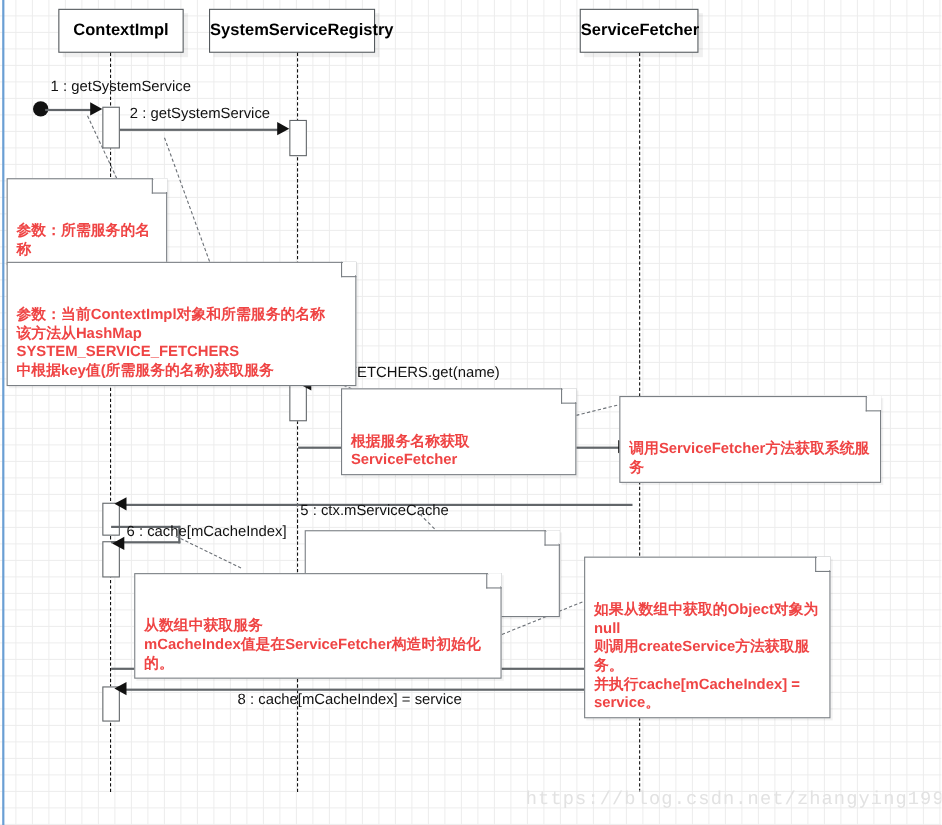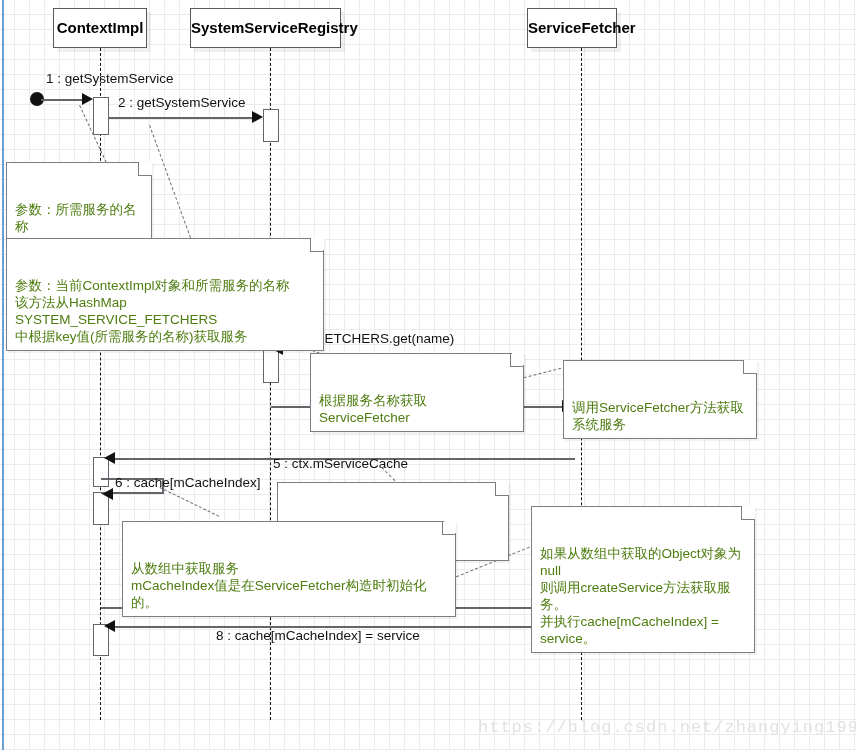--- a/index.html
+++ b/index.html
@@ -97,26 +97,27 @@
     border: 2px solid #62666a;
     border-left: none;
     background: transparent;
   }
   
   .note {
     position: absolute;
     box-sizing: border-box;
     border: 1.5px solid #7a7f84;
     background: #ffffff;
-    color: #4d7c0f;
+    color: #ef4444;
     font-size: 13.5px;
     line-height: 17px;
     padding: 4px 8px 5px 8px;
     white-space: pre-line;
     box-shadow: 2px 2px 0 rgba(0,0,0,0.05);
+    font-weight: bold;
   }
   .note .fold {
     position: absolute;
     top: -1px;
     right: -1px;
     width: 13px;
     height: 13px;
     background:
       linear-gradient(to bottom left, #ffffff 50%, transparent 50%);
     border-left: 1.5px solid #7a7f84;
@@ -139,23 +140,23 @@
     white-space: nowrap;
   }
 </style>
 </head>
 <body>
 
 <div id="canvas">
 
   <div class="left-rule"></div>
 
-  <div class="lifeline-head" style="left:53px; top:8px; width:94px;">ContextImpl</div>
+  <div class="lifeline-head" style="left:53px; top:8px; width:114px;">ContextImpl</div>
   <div class="lifeline-head" style="left:190px; top:8px; width:151px;">SystemServiceRegistry</div>
-  <div class="lifeline-head" style="left:527px; top:8px; width:90px;">ServiceFetcher</div>
+  <div class="lifeline-head" style="left:527px; top:8px; width:108px;">ServiceFetcher</div>
 
   <div class="lifeline" style="left:100px; top:48px; height:672px;"></div>
   <div class="lifeline" style="left:270px; top:48px; height:672px;"></div>
   <div class="lifeline" style="left:581px; top:48px; height:672px;"></div>
 
   <div class="activation" style="left:93px; top:97px; height:38px;"></div>
   <div class="activation" style="left:263px; top:109px; height:33px;"></div>
   <div class="activation" style="left:263px; top:348px; height:35px;"></div>
   <div class="activation" style="left:574px; top:399px; height:38px;"></div>
   <div class="activation" style="left:93px; top:457px; height:30px;"></div>
@@ -214,21 +215,21 @@
     <span>参数：当前ContextImpl对象和所需服务的名称
 该方法从HashMap SYSTEM_SERVICE_FETCHERS
 中根据key值(所需服务的名称)获取服务</span>
   </div>
 
   <div class="note" style="left:310px; top:353px; width:214px;">
     <span class="fold"></span>
     <span>根据服务名称获取ServiceFetcher</span>
   </div>
 
-  <div class="note" style="left:563px; top:360px; width:194px;">
+  <div class="note" style="left:563px; top:360px; width:238px;">
     <span class="fold"></span>
     <span>调用ServiceFetcher方法获取系统服务</span>
   </div>
 
   <div class="note" style="left:277px; top:482px; width:232px;">
     <span class="fold"></span>
     <span>从Context中获取数组mServiceCache</span>
   </div>
 
   <div class="note" style="left:122px; top:521px; width:334px;">

